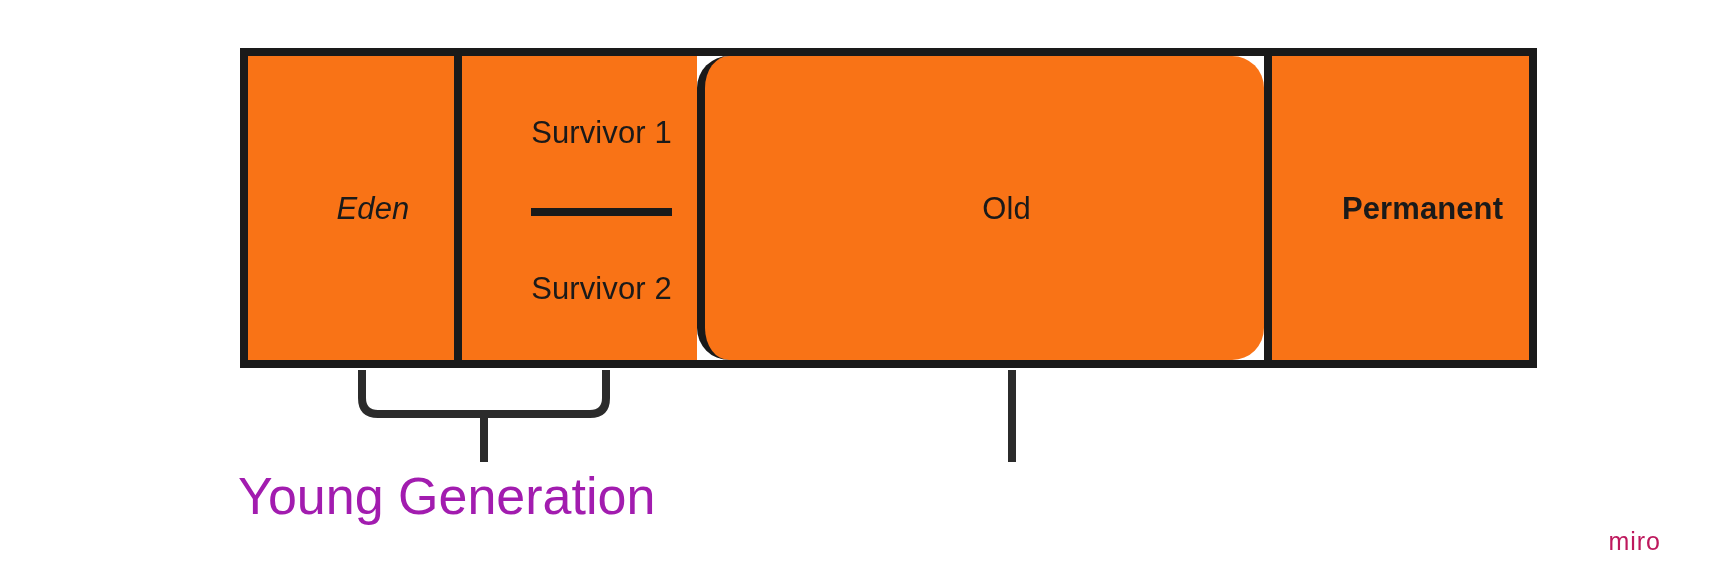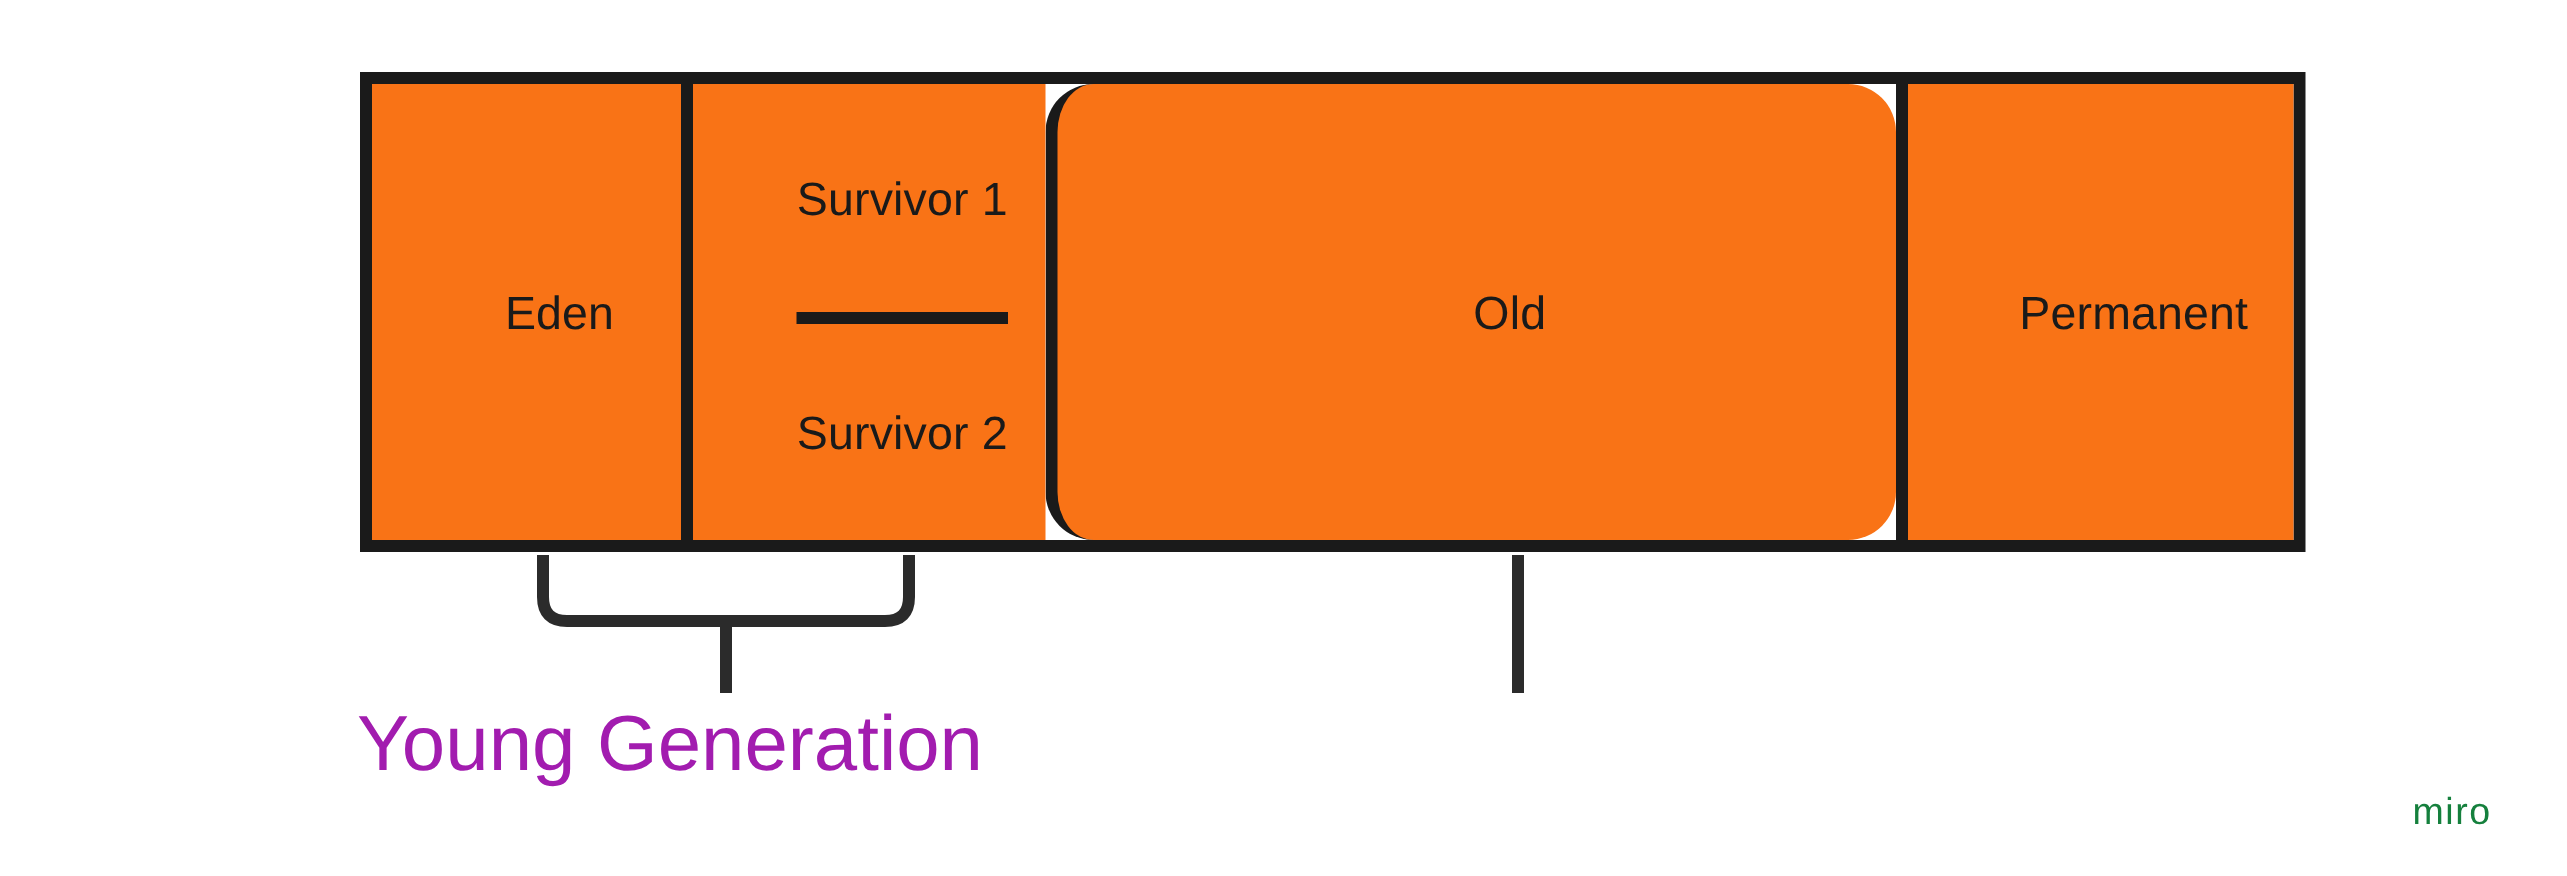--- a/index.html
+++ b/index.html
@@ -35,24 +35,24 @@
 
   .region {
     position: relative;
     box-sizing: border-box;
     display: flex;
     align-items: center;
     justify-content: center;
     background: #f97316;
     padding-left: 44px;
   }
-  .region-eden      { width: 206px; }
+  .region-eden      { width: 206px; font-style: italic; }
   .region-survivors { width: 243px; border-left: 8px solid #1a1a1a; flex-direction: column; }
   .region-old       { width: 567px; border-left: 8px solid #1a1a1a; border-radius: 32px; }
-  .region-permanent { flex: 1 1 auto;  border-left: 8px solid #1a1a1a; }
+  .region-permanent { flex: 1 1 auto;  border-left: 8px solid #1a1a1a; font-weight: bold; }
 
   .survivor-cell {
     flex: 1 1 50%;
     display: flex;
     align-items: center;
     justify-content: center;
     box-sizing: border-box;
   }
   .survivor-cell.second { border-top: 8px solid #1a1a1a; }
 
@@ -85,21 +85,21 @@
   }
   .gen-young { left: 238px; top: 470px; }
   .gen-old   { left: 800px; top: 470px; }
 
   
   .watermark {
     position: absolute;
     right: 50px;
     bottom: 30px;
     font-size: 25px;
-    color: #15803d;
+    color: #be185d;
     letter-spacing: 1px;
     line-height: 1;
   }
 </style>
 </head>
 <body>
 
 <div id="canvas">
 
   <div class="heap-bar">

